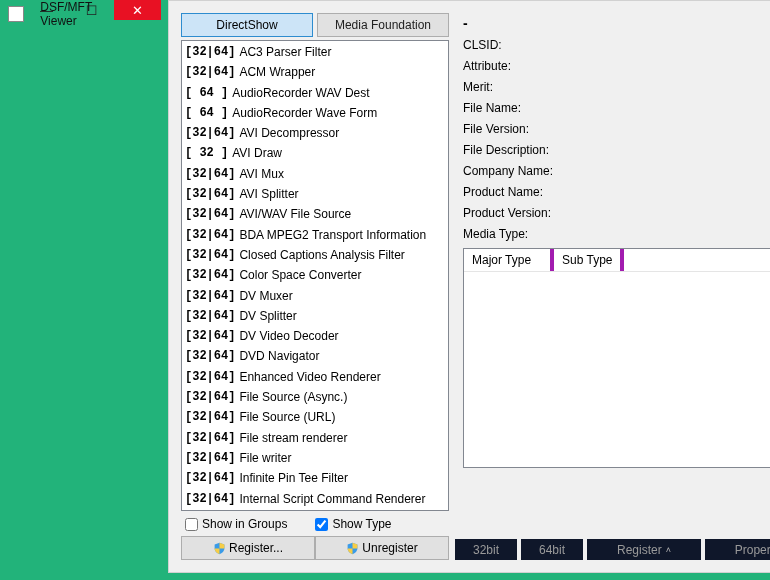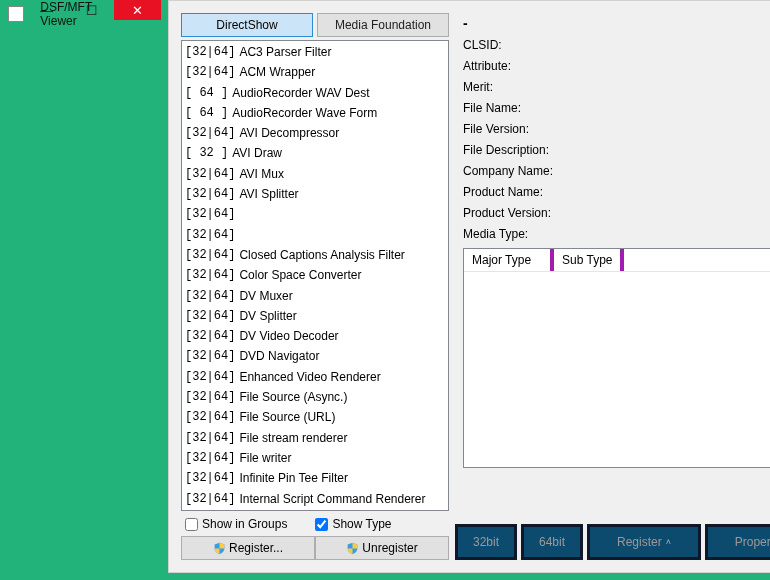--- a/index.html
+++ b/index.html
@@ -12,40 +12,40 @@
 .winbtn { width: 45px; height: 20px; display: flex; align-items: center; justify-content: center; color: #222; font-size: 13px; font-family: Arial; }
 .winbtn.close { background: #e81123; color: #fff; width: 47px; height: 20px; }
 .client { flex: 1; margin: 0 7px 7px 7px; background: #f0f0f0; border: 1px solid #d1d1d1; display: flex; padding: 12px; gap: 6px; }
 .leftpanel { width: 268px; display: flex; flex-direction: column; }
 .tabbtns { display: flex; gap: 4px; margin-bottom: 3px; }
 .tabbtn { flex: 1; height: 24px; border: 1px solid #adadad; background: #e1e1e1; display: flex; align-items: center; justify-content: center; cursor: pointer; }
 .tabbtn.active { background: #cce4f7; border-color: #2d8ccf; color: #000; }
 .tabbtn:not(.active) { color: #222; }
 .filterlist { flex: 1; border: 1px solid #828790; background: #fff; overflow-y: scroll; padding: 1px 0; }
 .filteritem { padding: 1px 3px; white-space: nowrap; display: flex; font-size: 12px; line-height: 18.3px; color: #000; }
-.bits { font-family: "Courier New", monospace; font-size: 12px; color: #000; letter-spacing: 0; }
+.bits { font-family: "Courier New", monospace; font-size: 12px; color: #000; letter-spacing: 0; font-weight: bold; }
 .fname { margin-left: 4px; }
 .bottomleft { margin-top: 3px; }
 .checkrow { display: flex; align-items: center; gap: 28px; padding: 3px 4px 5px 4px; }
 .chk { display: flex; align-items: center; gap: 4px; }
 .chk input { width: 13px; height: 13px; margin: 0; }
 .regbtns { display: flex; }
 .regbtn { flex: 1; height: 24px; border: 1px solid #adadad; background: #e1e1e1; display: flex; align-items: center; justify-content: center; gap: 3px; cursor: pointer; }
 .shield { display: inline-block; width: 13px; height: 13px; position: relative; }
 .shield svg { width: 13px; height: 13px; }
 .rightpanel { flex: 1; display: flex; flex-direction: column; }
 .details { flex: 1; padding: 2px 8px; color: #000; }
 .details .dash { font-size: 14px; font-weight: bold; padding-bottom: 4px; }
 .details p { font-size: 12px; line-height: 21px; }
 .mediatable { margin-top: 3px; border: 1px solid #828790; background: #fff; height: 220px; }
 .mediahdr { display: flex; border-bottom: 1px solid #e5e5e5; background: #fff; }
 .mediahdr div { padding: 4px 8px; font-size: 12px; border-right: 4px solid #a21caf; }
 .mediahdr div:first-child { width: 90px; }
 .bottomright { display: flex; gap: 4px; margin-top: 3px; }
-.rbtn { height: 36px; border: 3px solid #0f172a; background: #0c4a6e; color: #9a9a9a; display: flex; align-items: center; justify-content: center; cursor: default; gap: 4px; }
+.rbtn { height: 21px; border: 3px solid #0f172a; background: #0f172a; color: #9a9a9a; display: flex; align-items: center; justify-content: center; cursor: default; gap: 4px; }
 .rb32 { width: 62px; } .rb64 { width: 62px; }
 .rbreg { width: 114px; } .rbprop { width: 114px; } .rbdxva { width: 100px; }
 .chev { font-size: 9px; color: #b0b0b0; }
 
 .filterlist::-webkit-scrollbar { width: 17px; }
 .filterlist::-webkit-scrollbar-track { background: #f0f0f0; }
 .filterlist::-webkit-scrollbar-thumb { background: #c2c3c9; border: 1px solid #f0f0f0; }
 .filterlist::-webkit-scrollbar-button { background: #f0f0f0; height: 17px; }
 </style>
 </head>
@@ -95,23 +95,25 @@
           <div class="filteritem">
             <span class="bits">[32|64]</span>
             <span class="fname">AVI Mux</span>
           </div>
           <div class="filteritem">
             <span class="bits">[32|64]</span>
             <span class="fname">AVI Splitter</span>
           </div>
           <div class="filteritem">
             <span class="bits">[32|64]</span>
-          </div>
-          <div class="filteritem">
-            <span class="bits">[32|64]</span>
+            <span class="fname">AVI/WAV File Source</span>
+          </div>
+          <div class="filteritem">
+            <span class="bits">[32|64]</span>
+            <span class="fname">BDA MPEG2 Transport Information</span>
           </div>
           <div class="filteritem">
             <span class="bits">[32|64]</span>
             <span class="fname">Closed Captions Analysis Filter</span>
           </div>
           <div class="filteritem">
             <span class="bits">[32|64]</span>
             <span class="fname">Color Space Converter</span>
           </div>
           <div class="filteritem">

